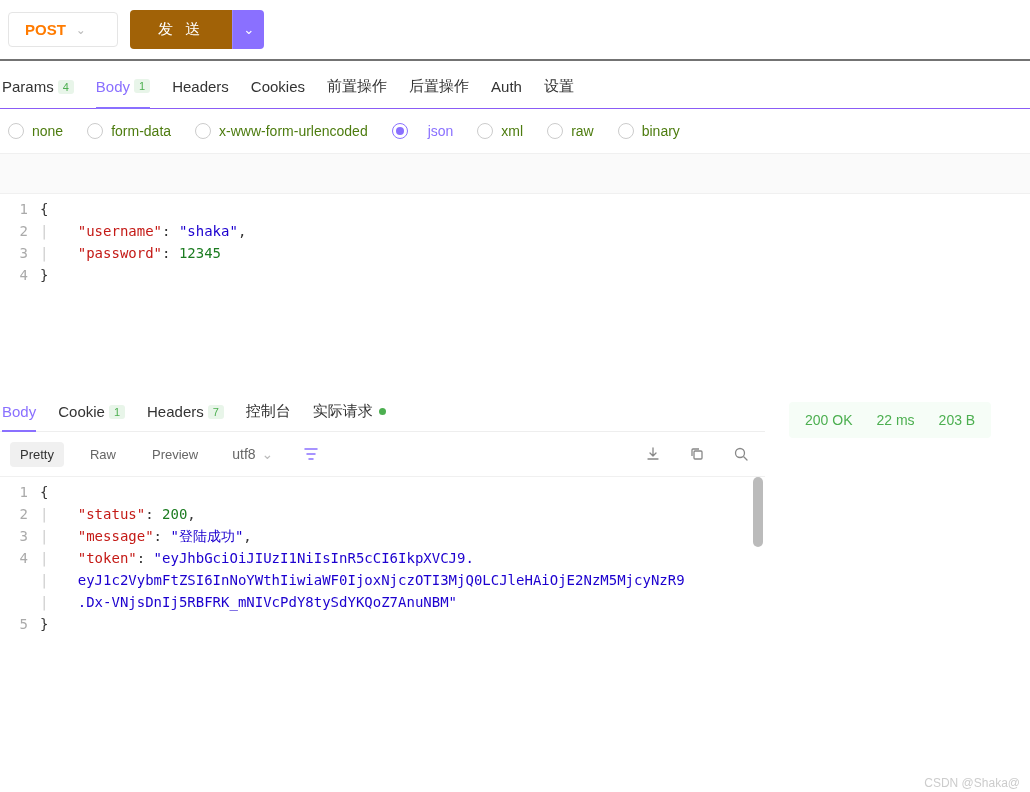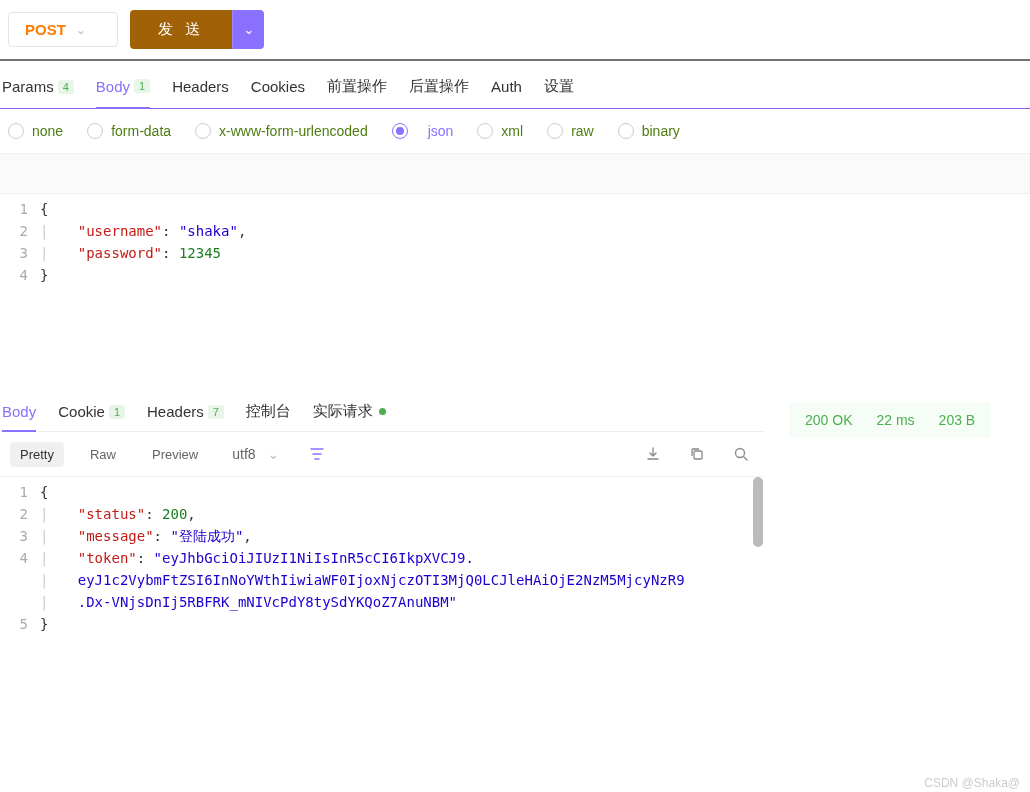--- a/index.html
+++ b/index.html
@@ -49,21 +49,21 @@
 .resp-tabs { display: flex; align-items: center; gap: 22px; padding: 10px 8px 0 2px; border-bottom: 1px solid #eee; }
 .resp-tab { padding-bottom: 10px; cursor: pointer; color: #333; font-size: 15px; display: flex; align-items: center; gap: 4px; }
 .resp-tab.active { color: #8a70ff; border-bottom: 2px solid #8a70ff; margin-bottom: -1px; }
 .dot-green { width: 7px; height: 7px; background: #4caf50; border-radius: 50%; display: inline-block; margin-left: 2px; }
 
 .resp-toolbar { display: flex; align-items: center; padding: 8px 10px; gap: 16px; border-bottom: 1px solid #f0f0f0; }
 .toolbar-btn { padding: 5px 10px; border-radius: 4px; cursor: pointer; color: #666; font-size: 13px; }
 .toolbar-btn.active { background: #f0f0f0; color: #333; }
 .toolbar-spacer { flex: 1; }
 .icon-btn { width: 28px; height: 28px; display: flex; align-items: center; justify-content: center; cursor: pointer; color: #888; border-radius: 4px; }
-.encoding-sel { display: flex; align-items: center; gap: 12px; color: #666; cursor: pointer; padding: 4px 8px; }
+.encoding-sel { display: flex; align-items: center; gap: 6px; color: #666; cursor: pointer; padding: 4px 8px; }
 .filter-icon { color: #8a70ff; }
 
 .resp-body-wrap { position: relative; }
 .scroll-thumb { position: absolute; right: 2px; top: 0; width: 10px; height: 70px; background: #bbb; border-radius: 5px; }
 
 .watermark { position: fixed; bottom: 2px; right: 10px; color: #ccc; font-size: 12px; }
 </style>
 </head>
 <body>
 

